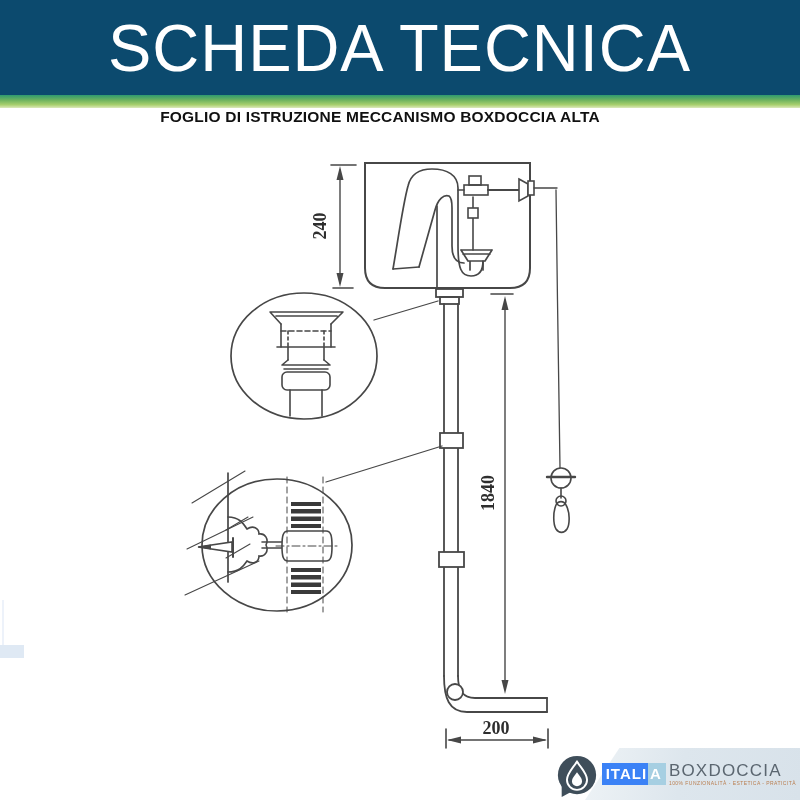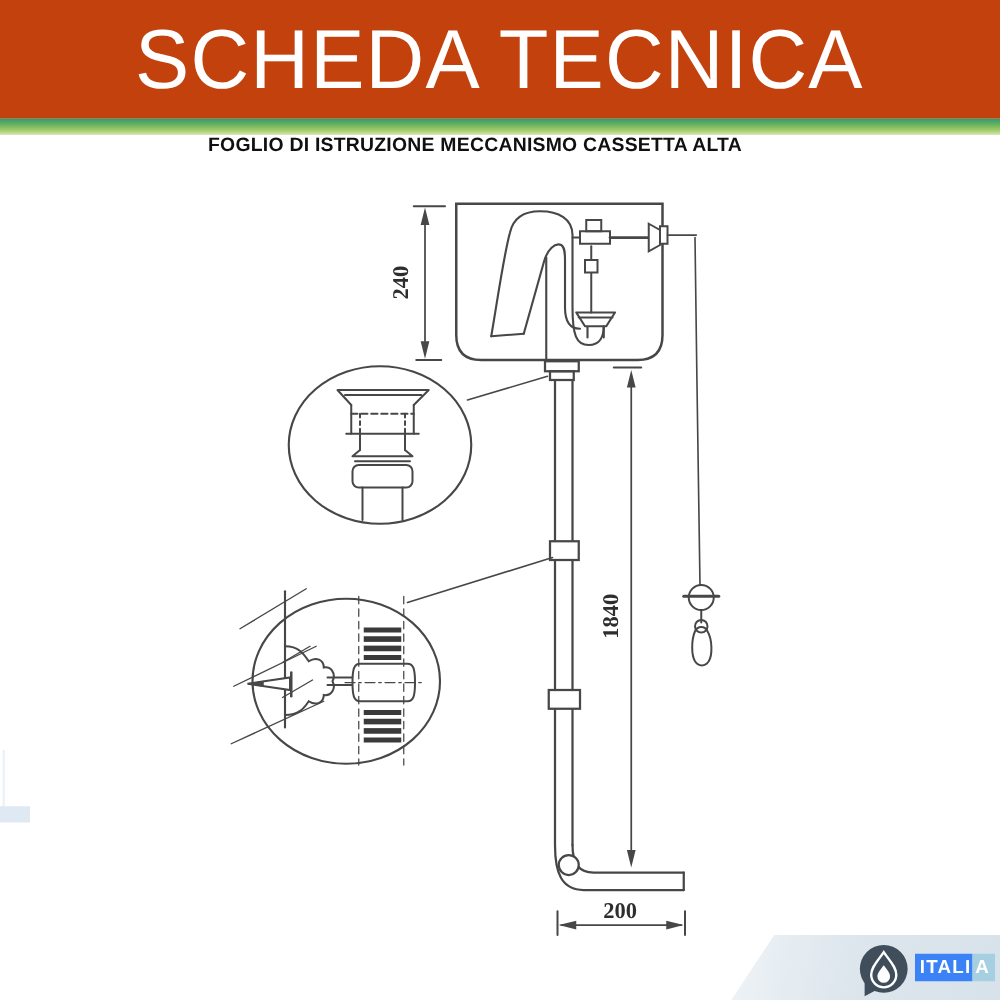--- a/index.html
+++ b/index.html
@@ -1,20 +1,20 @@
 <!DOCTYPE html>
 <html><head>
 <meta charset="utf-8">
 <style>
   html,body{margin:0;padding:0;}
   body{width:800px;height:800px;position:relative;background:#ffffff;overflow:hidden;
        font-family:"Liberation Sans", sans-serif;}
 
   
-  .header-band{position:absolute;left:0;top:0;width:800px;height:95px;background:#c2410c;
+  .header-band{position:absolute;left:0;top:0;width:800px;height:95px;background:#0c4a6e;
     display:flex;align-items:center;justify-content:center;}
   .header-title{color:#ffffff;font-size:67px;font-weight:400;letter-spacing:1px;
     transform:scaleX(0.97);white-space:nowrap;}
   .green-stripe{position:absolute;left:0;top:95px;width:800px;height:13px;
     background:linear-gradient(180deg,#2f9a6f 0%,#6fb45f 40%,#a8cf6d 75%,#dce9bb 100%);}
 
   
   .subtitle{position:absolute;left:0;top:108px;width:760px;text-align:center;
     font-size:15.5px;font-weight:bold;color:#101010;letter-spacing:0.2px;}
 
@@ -41,21 +41,21 @@
   .logo-tagline{color:#b97d4e;font-size:5px;letter-spacing:0.45px;margin-top:1px;white-space:nowrap;}
 </style>
 </head>
 <body>
 
 <div class="header-band">
   <div class="header-title">SCHEDA TECNICA</div>
 </div>
 <div class="green-stripe"></div>
 
-<div class="subtitle">FOGLIO DI ISTRUZIONE MECCANISMO CASSETTA ALTA</div>
+<div class="subtitle">FOGLIO DI ISTRUZIONE MECCANISMO BOXDOCCIA ALTA</div>
 
 <div class="artifact-line"></div>
 <div class="artifact-rect"></div>
 
 <svg class="drawing" width="800" height="800" viewBox="0 0 800 800" fill="none" stroke="#474747" stroke-width="1.6" stroke-linecap="round">
 
   <g>
     <path d="M365,163 H530 V268 Q530,288 510,288 H385 Q365,288 365,268 Z" stroke-width="2"></path>
   </g>
 
@@ -177,13 +177,17 @@
 <div class="logo-banner"></div>
 <div class="logo-row">
   <svg class="logo-icon" viewBox="0 0 46 46">
     <polygon points="7,32 7,45 20,38" fill="#3f4e5a"></polygon>
     <circle cx="23" cy="22" r="20" fill="#3f4e5a"></circle>
     <path d="M23,8 C28,15.5 33.5,20.5 33.5,27 a10.5,10.5 0 0 1 -21,0 C12.5,20.5 18,15.5 23,8 Z" fill="none" stroke="#ffffff" stroke-width="2"></path>
     <path d="M23,19 C25.6,22.7 28.3,25.2 28.3,28.4 a5.3,5.3 0 0 1 -10.6,0 C17.7,25.2 20.4,22.7 23,19 Z" fill="#ffffff"></path>
   </svg>
   <span class="logo-name1">ITALI</span>
     <span class="logo-name2">A</span>
+  <div class="logo-textcol">
+    <span class="logo-name3">BOXDOCCIA</span>
+    <span class="logo-tagline">100% FUNZIONALITÀ - ESTETICA - PRATICITÀ</span>
+  </div>
 </div>
 
 </body></html>

